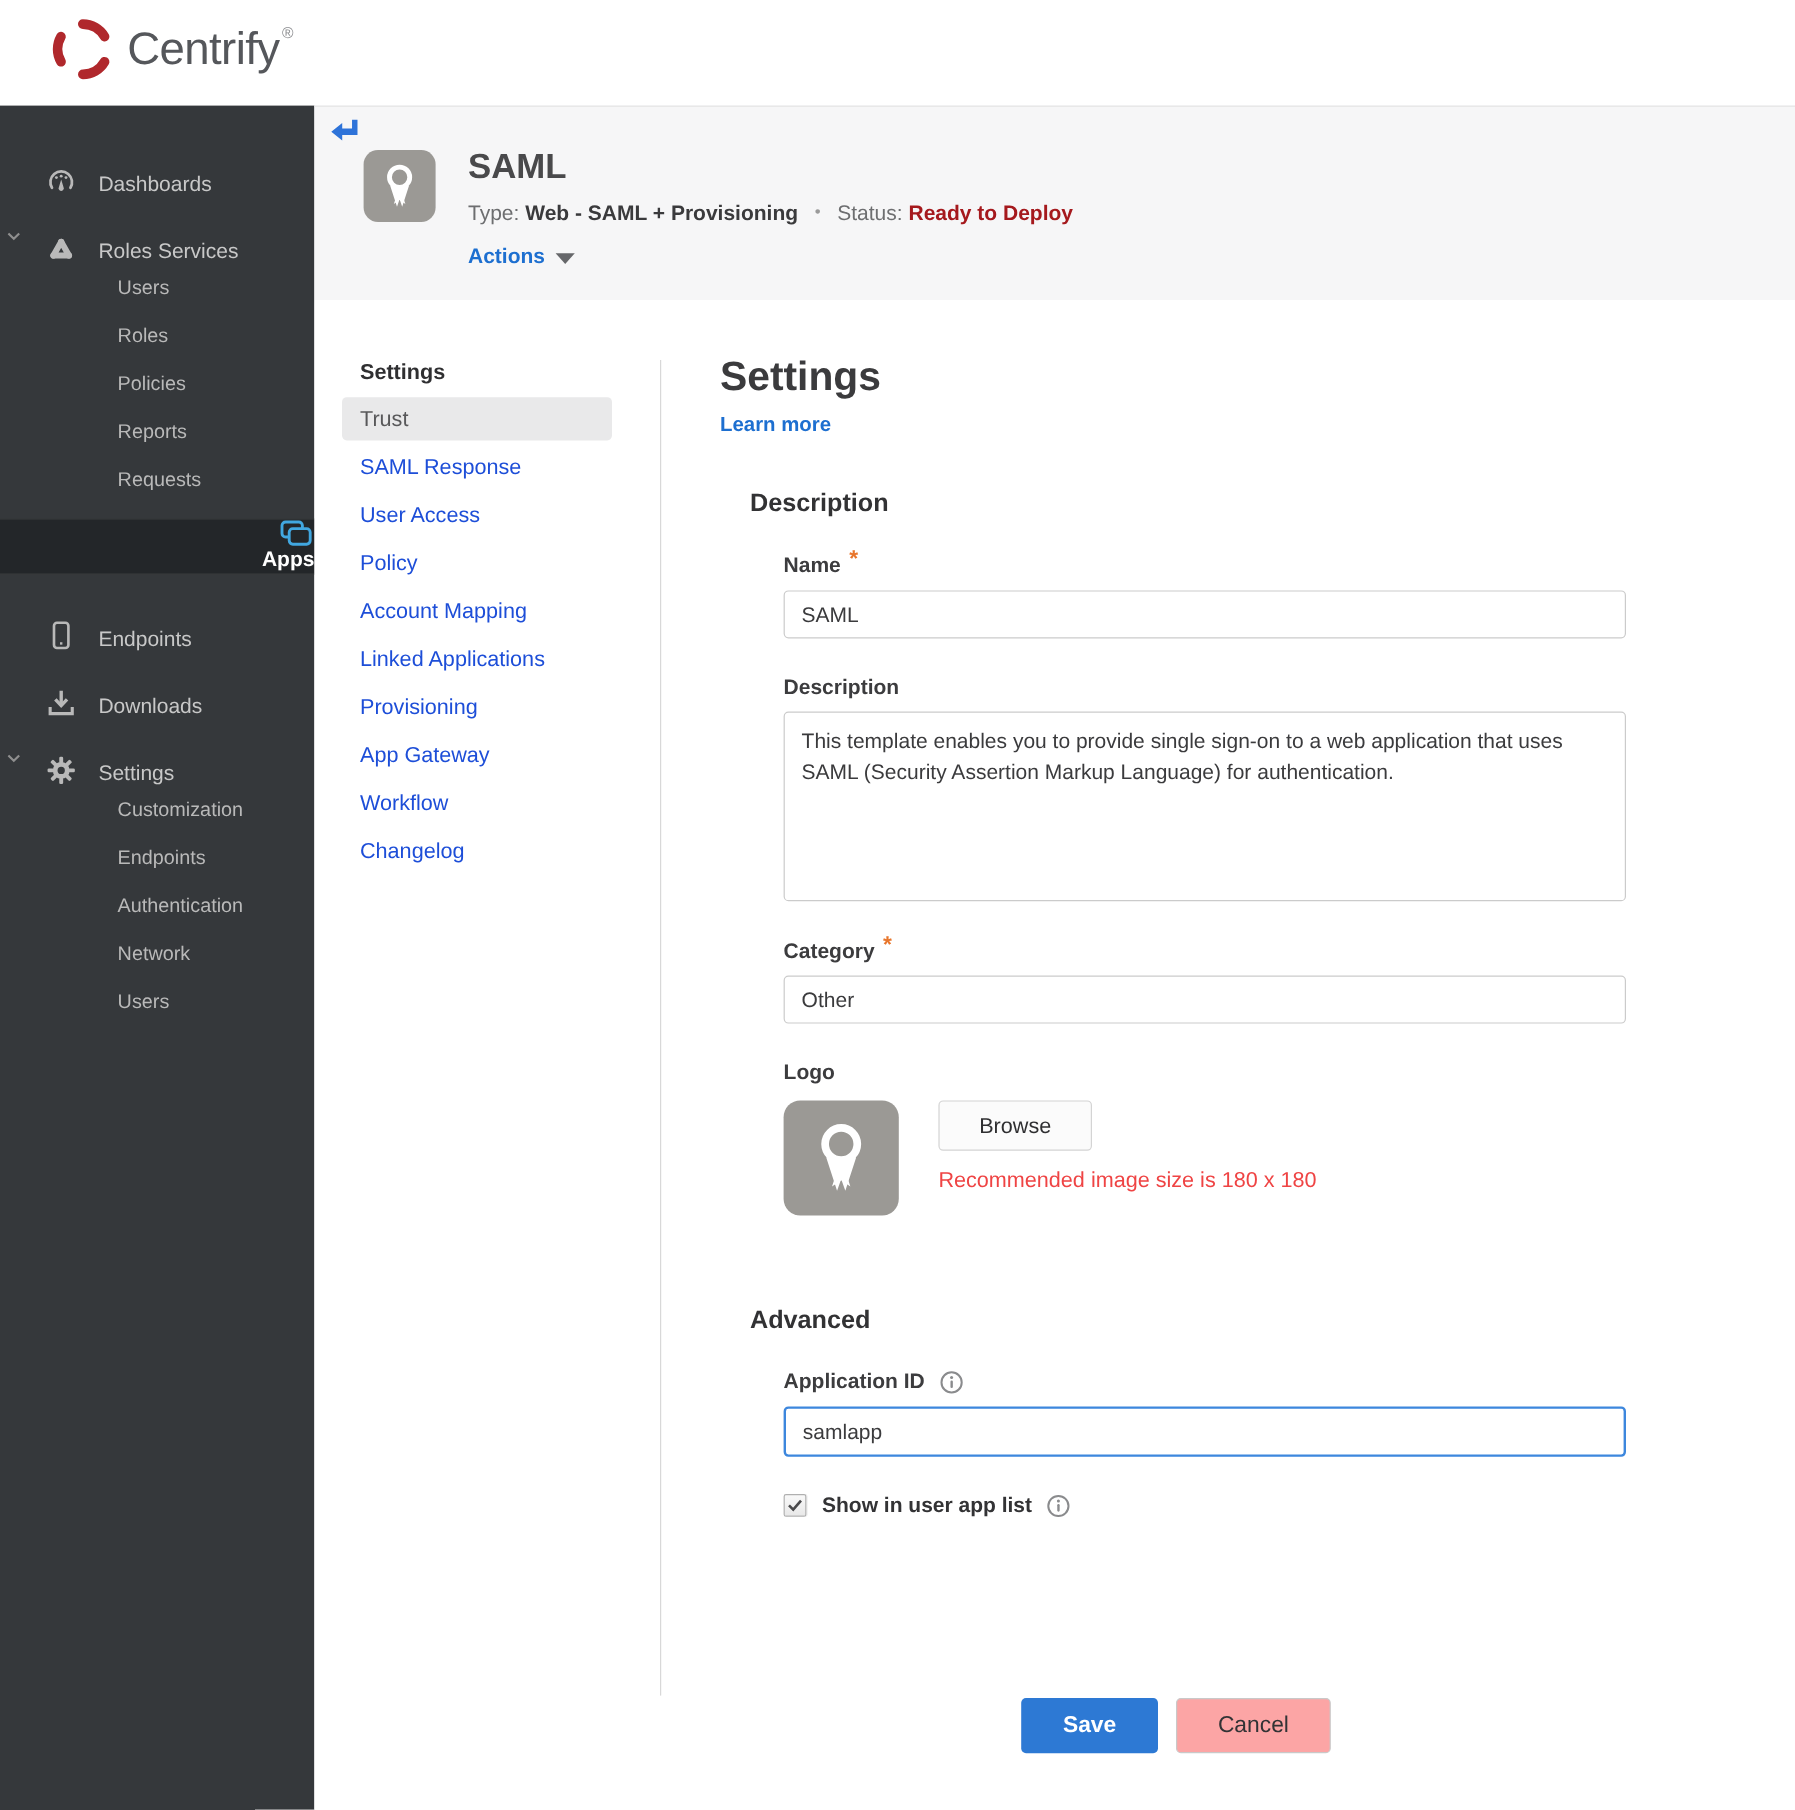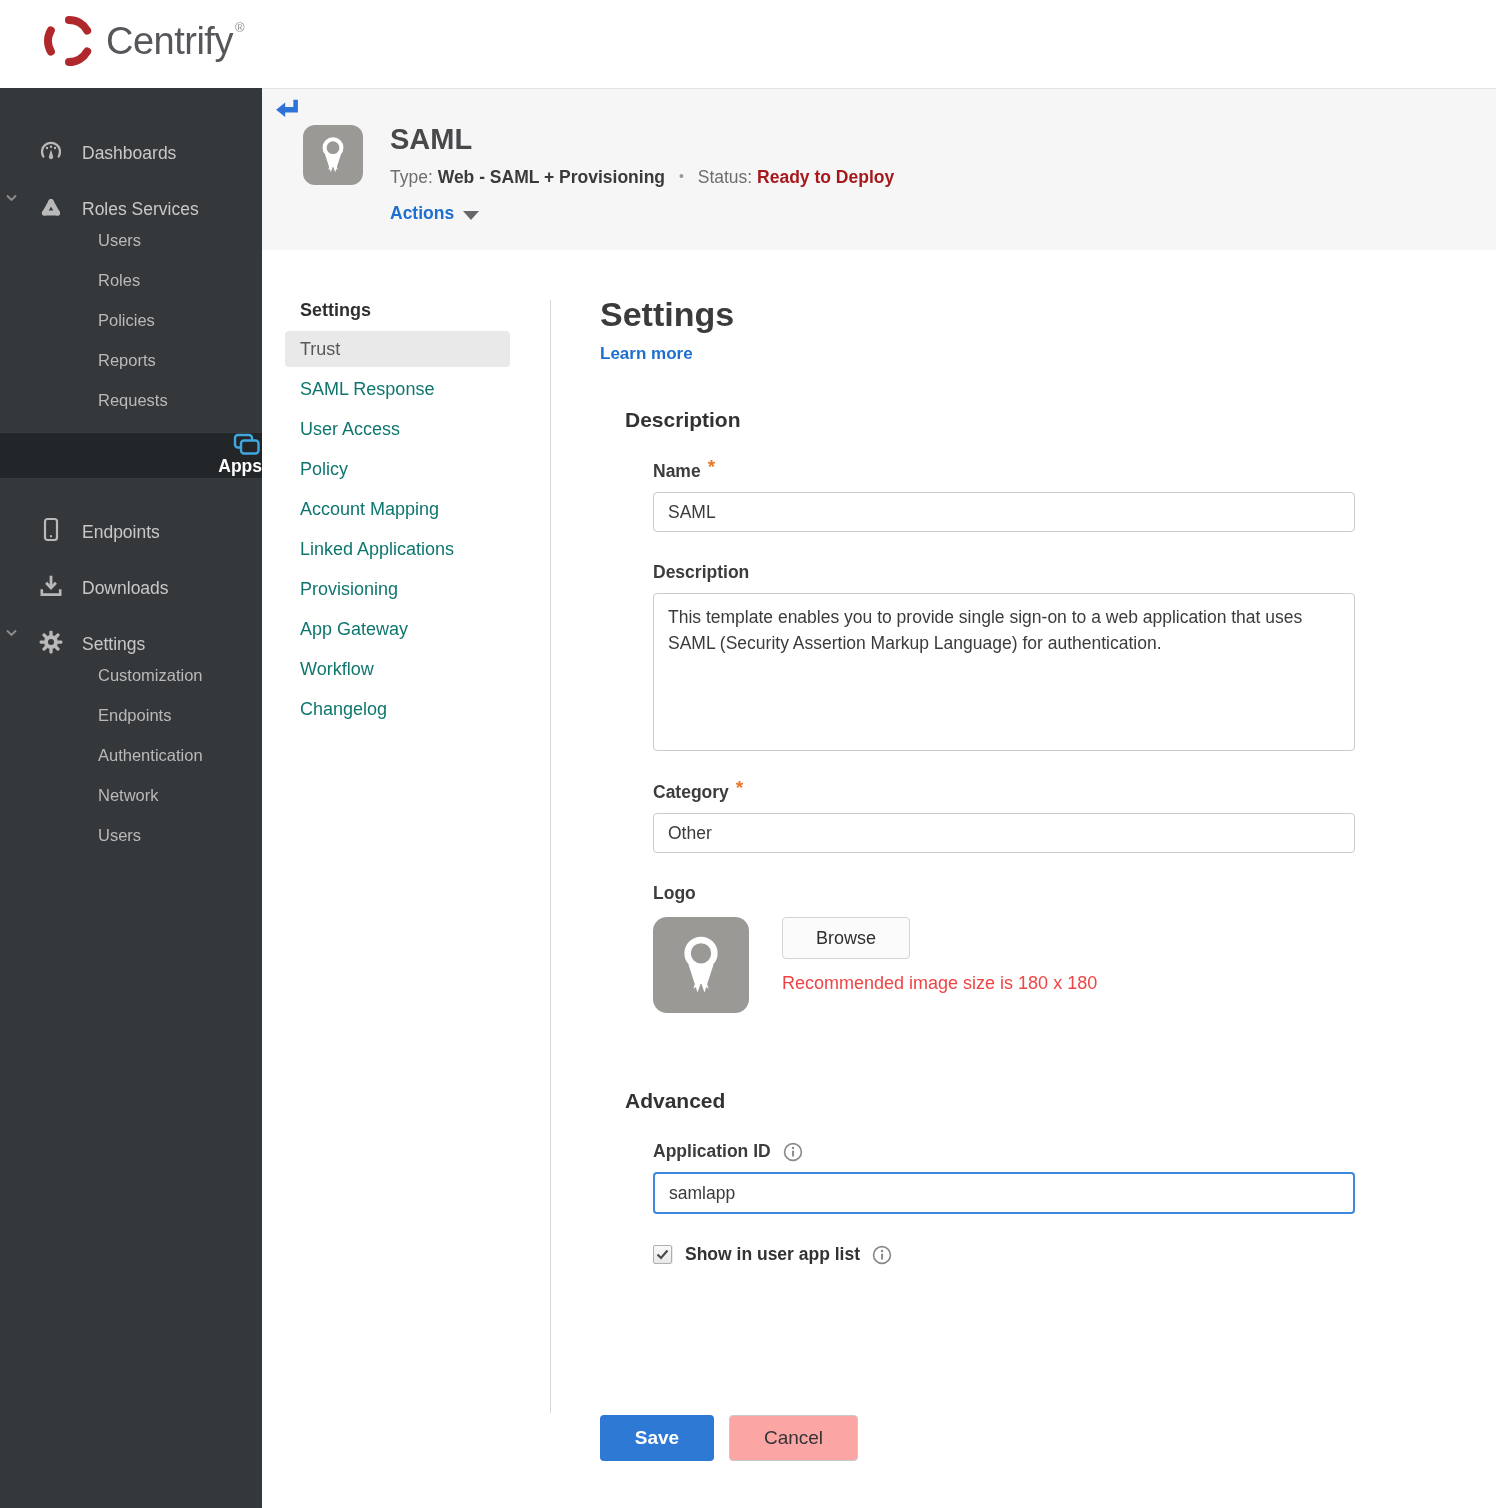--- a/index.html
+++ b/index.html
@@ -41,21 +41,21 @@
   .tri { display:inline-block; width:0; height:0; border-left:8px solid transparent;
     border-right:8px solid transparent; border-top:9px solid #66676a; margin-left:9px; vertical-align:-1px; }
 
   
   .content { position:absolute; left:262px; top:250px; right:0; bottom:0; background:#fff; }
   .vdivider { position:absolute; left:288px; top:50px; width:1px; height:1113px; background:#d8d8d8; }
 
   .subnav { position:absolute; left:23px; top:50px; width:248px; }
   .subnav-header { margin-left:15px; font-size:18px; font-weight:bold; color:#2f2f31; margin-bottom:10px; }
   .subnav-item { width:225px; height:36px; line-height:36px; padding-left:15px; font-size:18px;
-    color:#0f766e; border-radius:4px; margin-bottom:4px; cursor:pointer; white-space:nowrap; }
+    color:#1d4ed8; border-radius:4px; margin-bottom:4px; cursor:pointer; white-space:nowrap; }
   .subnav-item.active { background:#e9e9ea; color:#58585a; }
 
   .form { position:absolute; left:338px; top:0; width:760px; }
   .form h1 { margin:45px 0 0 0; font-size:34px; font-weight:bold; color:#3b3b3d; }
   .learn { display:inline-block; margin-top:10px; font-size:17px; font-weight:bold;
     color:#1d6fd0; text-decoration:none; cursor:pointer; }
   .sec { margin:44px 0 0 25px; font-size:21px; font-weight:bold; color:#323234; }
   .sec.adv { margin-top:76px; }
   .label-row { margin:30px 0 0 53px; font-size:17.5px; font-weight:bold; color:#3c3c3e;
     display:flex; align-items:center; }
@@ -72,21 +72,21 @@
     display:flex; align-items:center; justify-content:center; }
   .logo-side { margin-left:33px; }
   .browse { height:42px; padding:0 33px; background:#fbfbfb; border:1px solid #d4d4d4;
     border-radius:4px; font-size:18px; color:#2f2f31; font-family:"Liberation Sans", sans-serif; cursor:pointer; }
   .hint { margin-top:14px; font-size:18px; color:#ef4444; }
   .check-row { margin:30px 0 13px 53px; display:flex; align-items:center;text-align:center; }
   .checkbox { width:19px; height:19px; border:1px solid #b0b0b0; border-radius:2px;
     background:linear-gradient(#f9f9f9,#e8e8e8); display:flex; align-items:center; justify-content:center;
     box-shadow:1px 0 0 rgba(0,0,0,0.08); cursor:pointer; }
   .check-label { margin-left:13px; font-size:17.5px; font-weight:bold; color:#333335; }
-  .footer { margin-top:150px; display:flex; }
+  .footer { margin-top:150px; display:flex;justify-content:center; }
   .save { width:114px; height:46px; background:#2d79d4; color:#fff; font-weight:bold; font-size:19px;
     border:none; border-radius:4px; font-family:"Liberation Sans", sans-serif; cursor:pointer; }
   .cancel { width:129px; height:46px; margin-left:15px; background:#fca5a5; border:1px solid #c9c9c9;
     border-radius:4px; font-size:19px; color:#333335; font-family:"Liberation Sans", sans-serif; cursor:pointer; }
 </style>
 </head>
 <body>
 
 <div class="topbar">
   <div class="brand">

